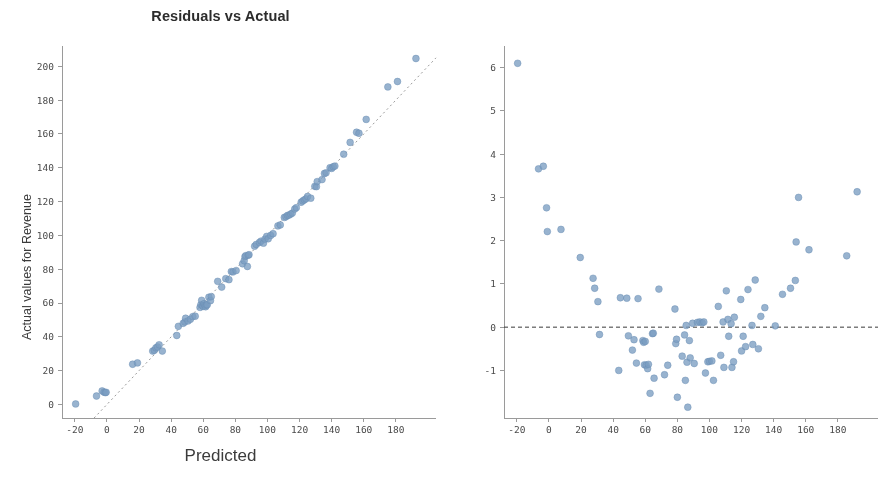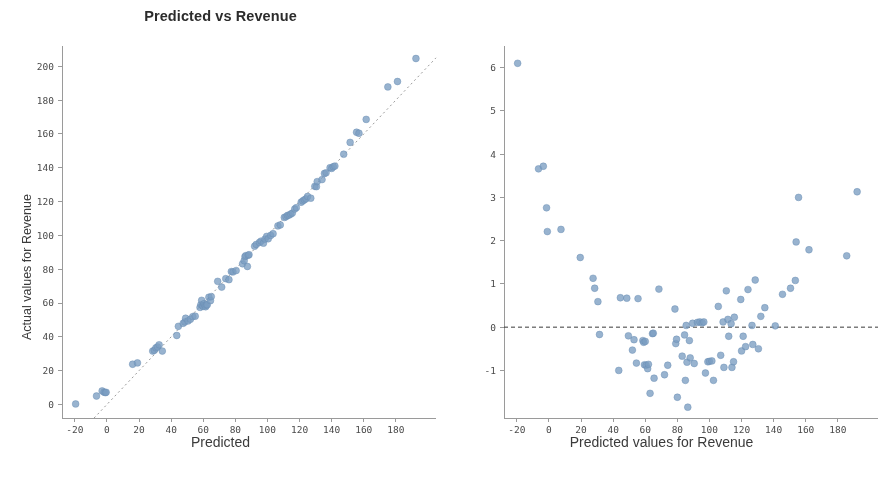--- a/index.html
+++ b/index.html
@@ -36,25 +36,25 @@
     color: #2c2c2c;
     letter-spacing: 0.1px;
   }
   .plot-svg {
     position: absolute;
     top: 0;
     left: 0;
   }
   .axis-label-x {
     position: absolute;
-    bottom: 30px;
+    bottom: 14px;
     left: 0;
     width: 100%;
     text-align: center;
-    font-size: 14px;
+    font-size: 17px;
     color: #3b3b3b;
   }
   .axis-label-y {
     position: absolute;
     font-size: 12.5px;
     color: #3b3b3b;
     transform-origin: 0 0;
     white-space: nowrap;
   }
   #y-label-left {
@@ -96,21 +96,21 @@
     stroke-width: 0.6;
     stroke-opacity: 0.75;
   }
 </style>
 </head>
 <body>
 
 <div id="root">
 
   <div class="panel">
-    <div class="chart-title">Predicted vs Revenue</div>
+    <div class="chart-title">Residuals vs Actual</div>
     <svg class="plot-svg" id="svg-left" width="441" height="480">
         <line x1="62" y1="46" x2="62" y2="418" class="axis-line"></line>
         <line x1="62" y1="418" x2="436" y2="418" class="axis-line"></line>
         <line x1="58" y1="404.4727272727273" x2="62" y2="404.4727272727273" class="tick-mark"></line>
         <text x="54" y="407.8727272727273" text-anchor="end" class="tick-text">0</text>
         <line x1="58" y1="370.6545454545454" x2="62" y2="370.6545454545454" class="tick-mark"></line>
         <text x="54" y="374.0545454545454" text-anchor="end" class="tick-text">20</text>
         <line x1="58" y1="336.83636363636367" x2="62" y2="336.83636363636367" class="tick-mark"></line>
         <text x="54" y="340.23636363636365" text-anchor="end" class="tick-text">40</text>
         <line x1="58" y1="303.0181818181818" x2="62" y2="303.0181818181818" class="tick-mark"></line>
@@ -379,17 +379,16 @@
           <circle cx="341.49" cy="294.29" r="3.4" class="pt"></circle>
           <circle cx="349.52" cy="288.23" r="3.4" class="pt"></circle>
           <circle cx="354.33" cy="280.45" r="3.4" class="pt"></circle>
           <circle cx="355.14" cy="241.95" r="3.4" class="pt"></circle>
           <circle cx="357.55" cy="197.40" r="3.4" class="pt"></circle>
           <circle cx="367.98" cy="249.73" r="3.4" class="pt"></circle>
           <circle cx="405.70" cy="255.79" r="3.4" class="pt"></circle>
           <circle cx="416.13" cy="191.77" r="3.4" class="pt"></circle>
         </g>
       </svg>
-    <div class="axis-label-x">Predicted values for Revenue</div>
 
   </div>
 
 </div>
 
 </body></html>

